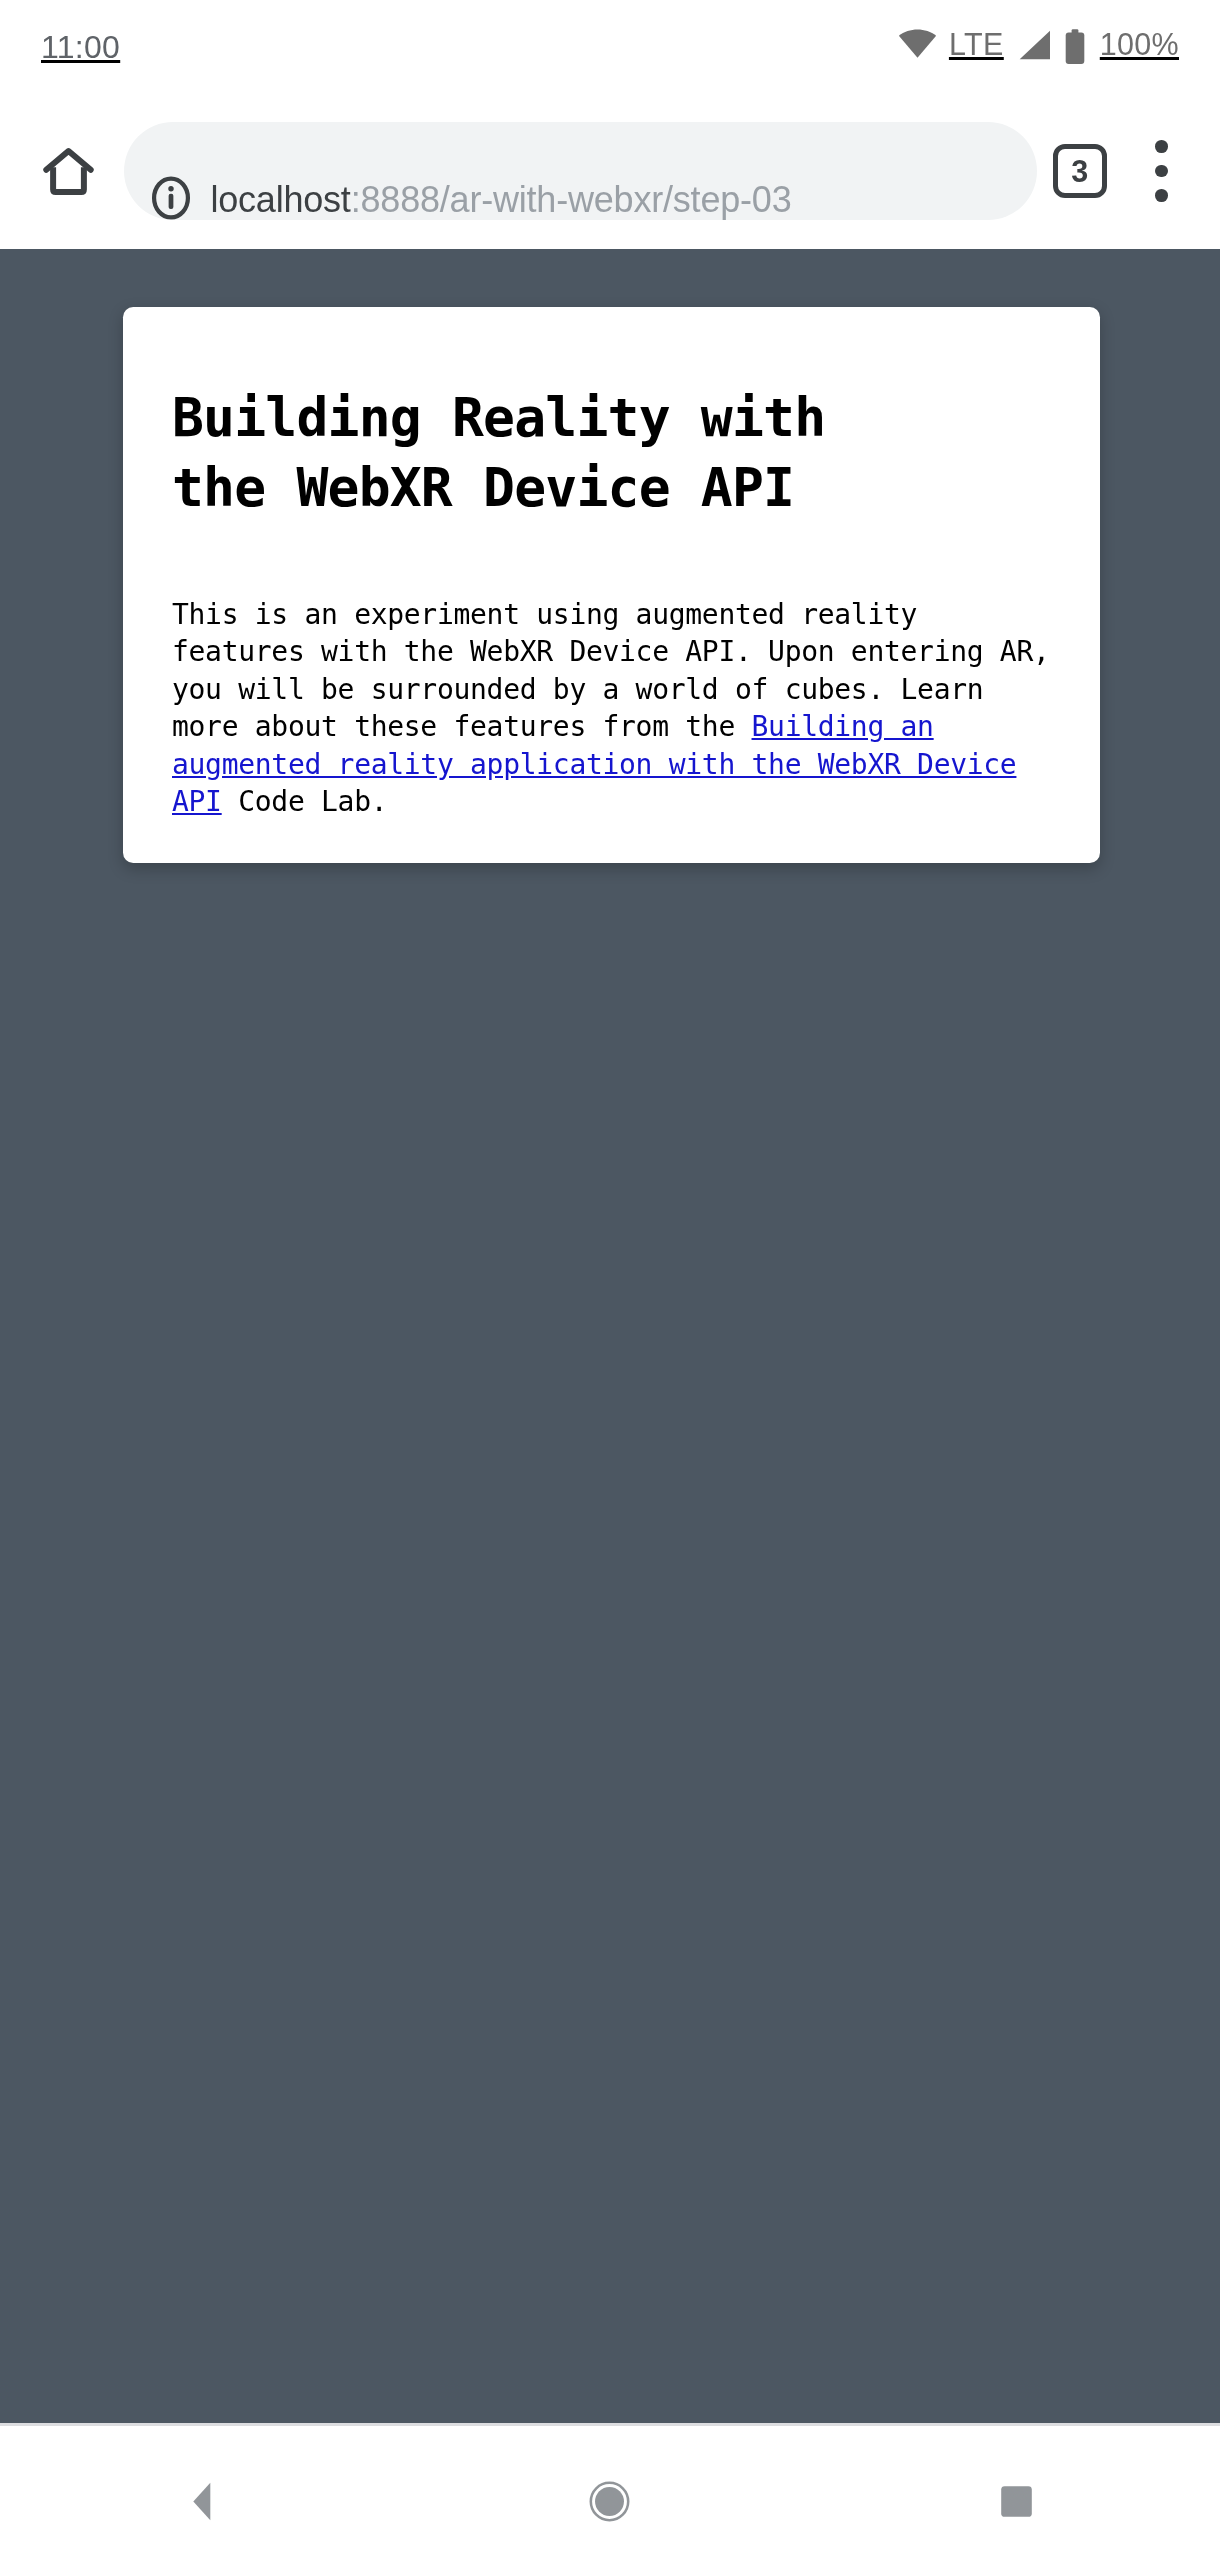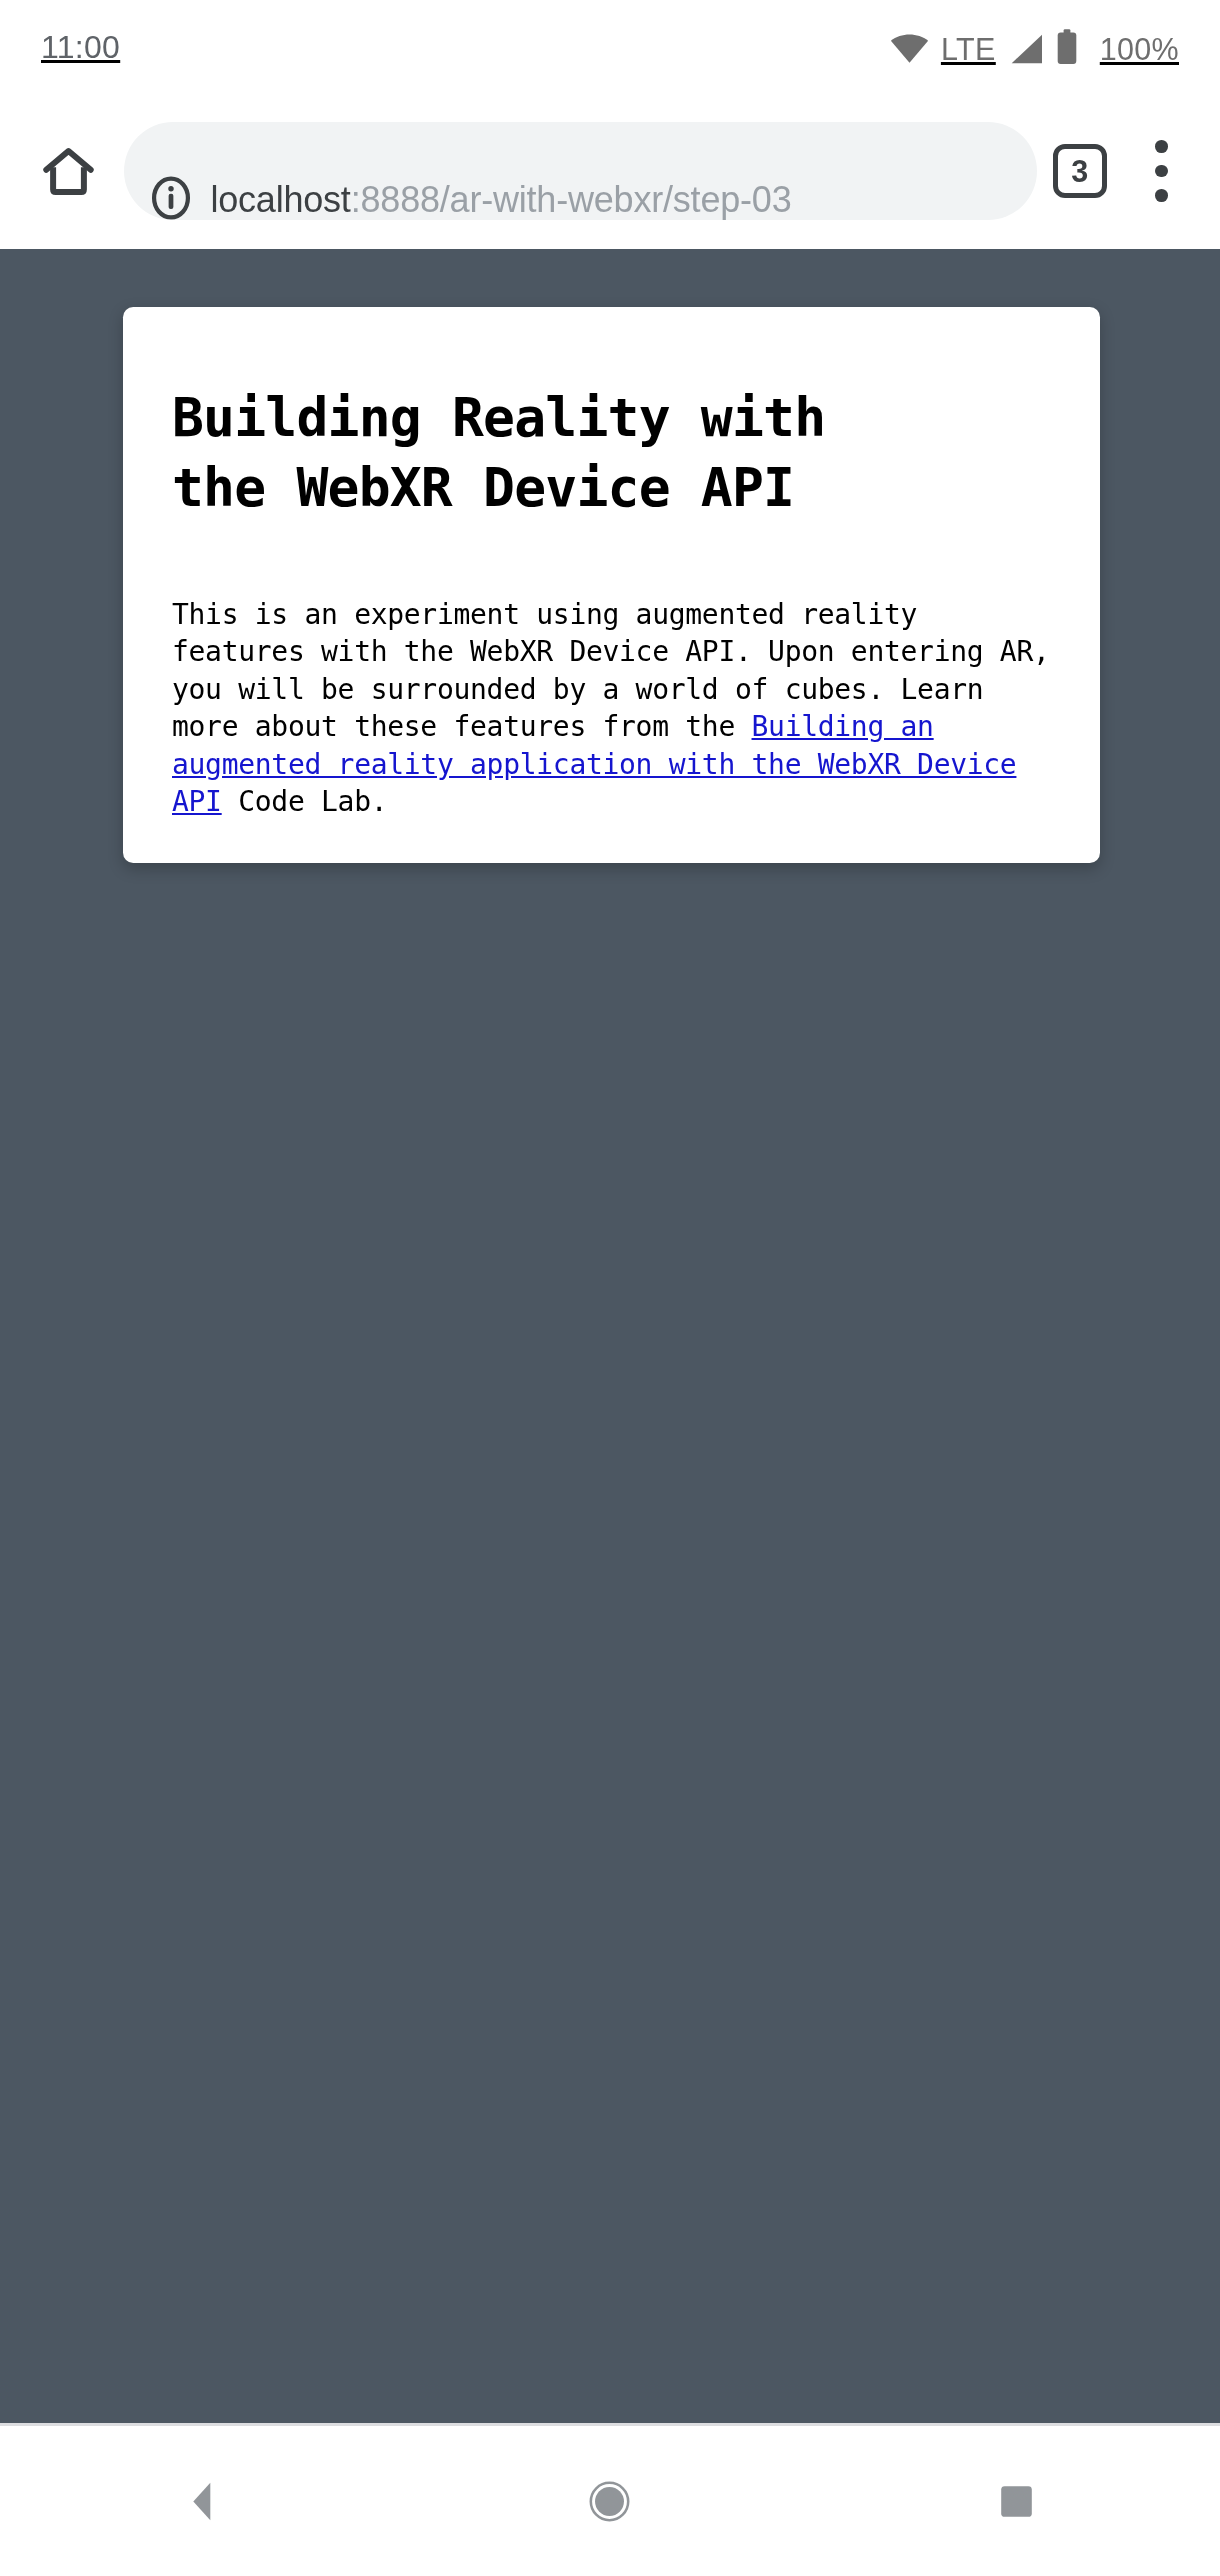--- a/index.html
+++ b/index.html
@@ -30,35 +30,35 @@
     text-decoration: underline;
   }
   .status-clock {
     font-size: 32px;
     color: #5f6368;
     letter-spacing: 0.3px;
     line-height: 1;
   }
   .status-right {
     display: flex;
-    align-items: flex-end;
+    align-items: flex-start;
     gap: 12px;
   }
   .status-right .lte-label {
     font-size: 30.5px;
     color: #6e6e6e;
     line-height: 1;
     letter-spacing: 0.4px;
   }
   .battery-pct {
     font-size: 30.5px;
     color: #6e6e6e;
     line-height: 1;
     letter-spacing: 0.3px;
-    margin-left: 10px;
+    margin-left: 2px;
   }
   .icon-svg { display: block; }
 
   
   .browser-chrome {
     position: absolute;
     top: 93px; left: 0;
     width: 1220px;
     height: 156px;
     background: #ffffff;

